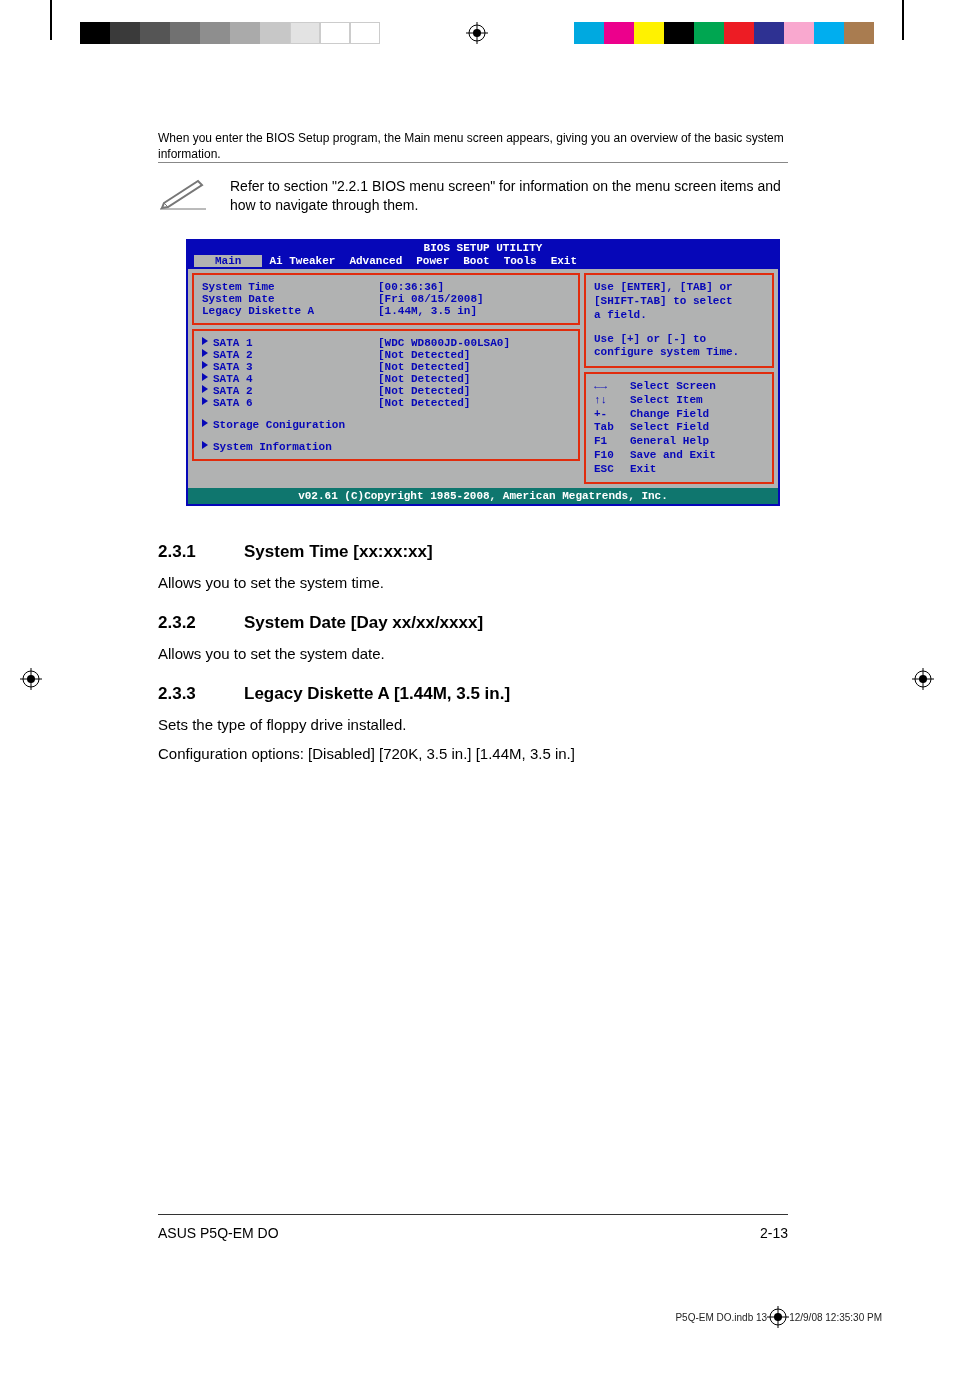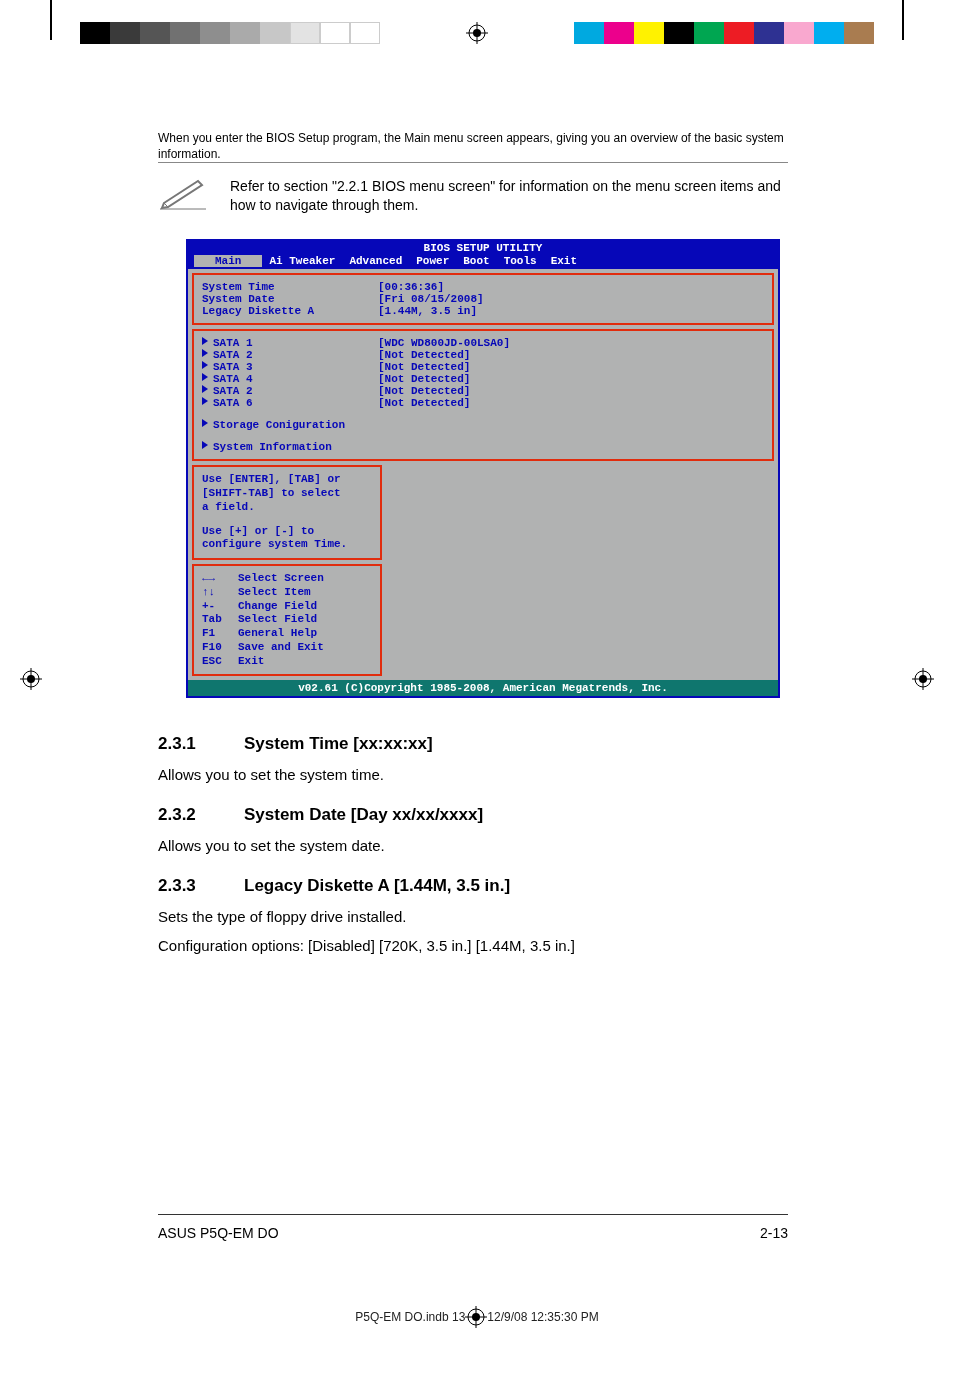--- a/index.html
+++ b/index.html
@@ -30,21 +30,21 @@
   .note-icon { width: 52px; flex: none; padding-top: 2px; }
   .note-text { font-size: 14px; line-height: 1.35; padding-top: 4px; }
   
   
   .bios-box { width: 594px; margin-left: 28px; border: 2px solid #0607b8; background: #b1b2b2; font-family: "Courier New", monospace; font-size: 11px; font-weight: bold; margin-bottom: 36px; }
   .bios-title { background: #0607b8; color: #fff; text-align: center; padding: 1px 0; font-size: 11px; }
   .bios-menubar { background: #0607b8; color: #fff; padding: 0 6px 2px 6px; display: flex; gap: 0; }
   .bios-menubar .tab { padding: 0 7px; }
   .bios-menubar .tab.active { background: #b1b2b2; color: #0607b8; padding: 0 21px; }
   
-  .bios-body { display: flex; background: #b1b2b2; padding: 4px; gap: 4px; flex-direction: column; }
+  .bios-body { display: flex; background: #b1b2b2; padding: 4px; gap: 4px; }
   .bios-left { flex: 1.48; display: flex; flex-direction: column; gap: 4px; }
   .bios-panel { border: 2px solid #e12c0d; padding: 6px 8px; color: #0607b8; }
   .bios-panel.right-panel { color: #0607b8; line-height: 1.25; }
   .bios-right { width: 190px; display: flex; flex-direction: column; gap: 4px; }
   
   .bios-row { display: flex; }
   .bios-row .label { width: 176px; }
   .bios-row .val { flex: 1; }
   .tri { display: inline-block; width: 0; height: 0; border-top: 4px solid transparent; border-bottom: 4px solid transparent; border-left: 6px solid #0607b8; margin-right: 5px; vertical-align: 1px; }
   
@@ -55,21 +55,21 @@
   .bios-footer { background: #0f766e; color: #fff; text-align: center; padding: 2px 0; font-size: 11px; }
   
   
   h2.sub { font-size: 17px; font-weight: bold; margin-bottom: 10px; margin-top: 20px; }
   h2.sub .num { display: inline-block; width: 86px; }
   .sub-text { font-size: 15px; line-height: 1.4; margin-bottom: 8px; }
   
   
   .page-footer { position: absolute; bottom: 135px; left: 158px; width: 630px; border-top: 1px solid #333; padding-top: 10px; display: flex; justify-content: space-between; font-size: 14px; }
   
-  .prepress-footer { position: absolute; bottom: 48px; left: 72px; width: 810px; display: flex; justify-content: center; font-size: 12px; color: #222; align-items: center; }
+  .prepress-footer { position: absolute; bottom: 48px; left: 72px; width: 810px; display: flex; justify-content: flex-end; font-size: 10px; color: #222; align-items: center; }
   .prepress-footer .reg { width: 22px; height: 22px; }
 </style>
 </head>
 <body>
 
 <div class="crop-v crop-tl-v"></div>
 <div class="crop-v crop-tr-v"></div>
 
 <div class="colorbar-top">
   <div class="left-grays">

